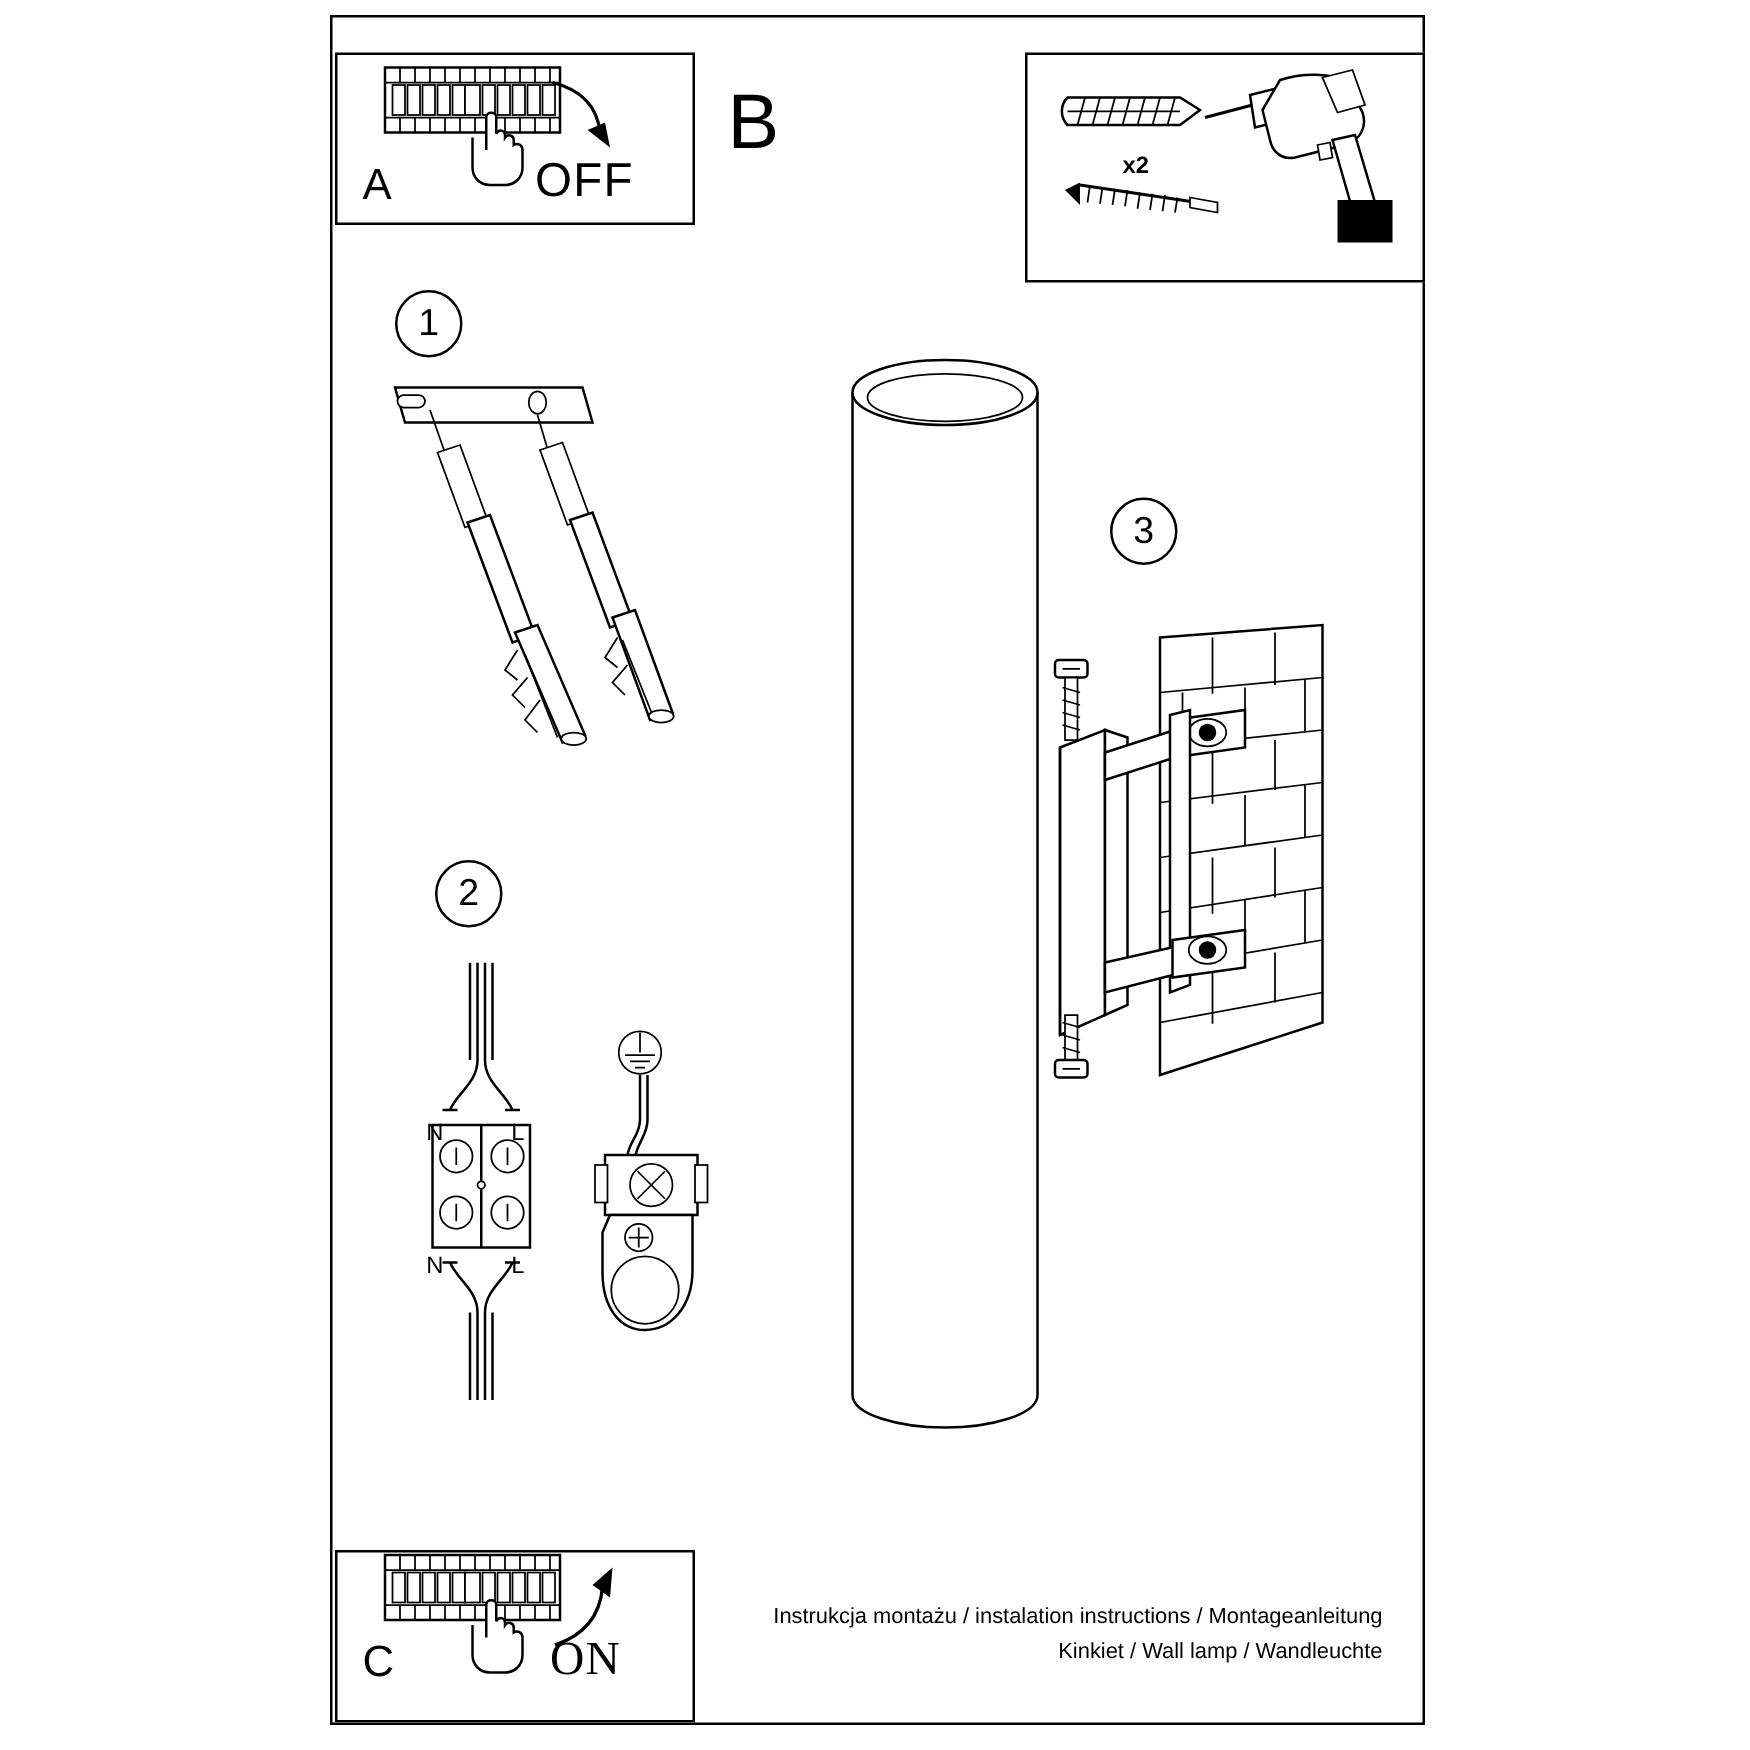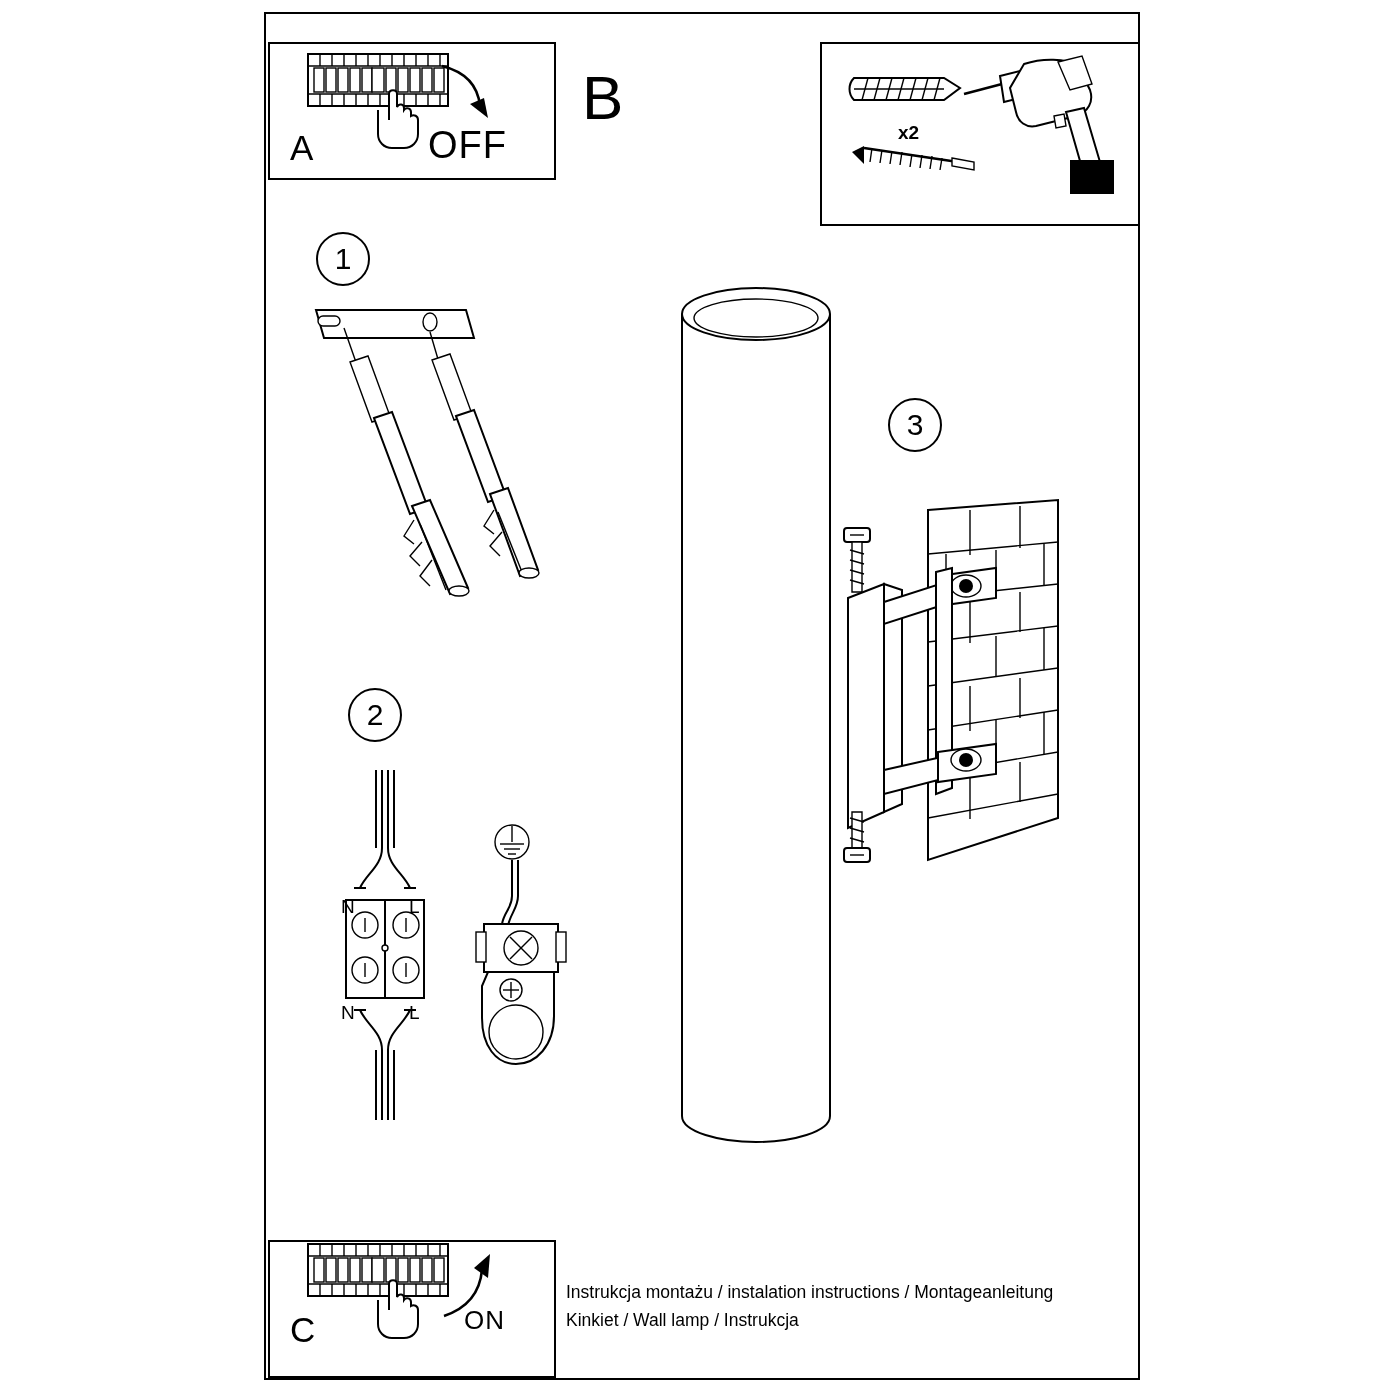--- a/index.html
+++ b/index.html
@@ -89,24 +89,25 @@
     border: 2px solid #000;
     box-sizing: border-box;
     background: #fff;
   }
   #label-c {
     left: 290px;
     top: 1310px;
     font-size: 35px;
   }
   #label-on {
-    left: 464px;
+    left: 440px;
     top: 1305px;
-    font-size: 26px;
+    font-size: 38px;
     letter-spacing: 1px;
+    font-family: Liberation Serif, serif;
   }
 
   
   .step-circle {
     width: 54px;
     height: 54px;
     border: 2px solid #000;
     border-radius: 50%;
     box-sizing: border-box;
     display: flex;
@@ -127,21 +128,21 @@
   #lbl-l-bot { left: 409px; top: 1002px; }
 
   
   #caption {
     left: 566px;
     top: 1278px;
     width: 540px;
     font-size: 17.5px;
     line-height: 28px;
   }
-  #caption div { white-space: nowrap; }
+  #caption div { white-space: nowrap; text-align: right; }
 
   svg { display: block; }
   .ln { fill: none; stroke: #000; stroke-width: 2; }
   .ln-thin { fill: none; stroke: #000; stroke-width: 1.4; }
   .ln-thick { fill: none; stroke: #000; stroke-width: 2.6; }
   .fillw { fill: #fff; stroke: #000; stroke-width: 2; }
   .fillw-thin { fill: #fff; stroke: #000; stroke-width: 1.4; }
   .fillk { fill: #000; stroke: none; }
 </style>
 </head>
@@ -494,16 +495,16 @@
   <svg class="abs" style="left:432px;top:1246px;" width="70" height="76">
     <path d="M12 70 C36 62 48 46 50 24" class="ln-thick"></path>
     <path d="M58 8 L56 32 L42 22 Z" class="fillk"></path>
   </svg>
 
   <div class="abs" id="label-c">C</div>
   <div class="abs" id="label-on">ON</div>
 
   <div class="abs" id="caption">
     <div>Instrukcja montażu / instalation instructions / Montageanleitung</div>
-    <div>Kinkiet / Wall lamp / Instrukcja</div>
+    <div>Kinkiet / Wall lamp / Wandleuchte</div>
   </div>
 
 </div>
 
 </body></html>

